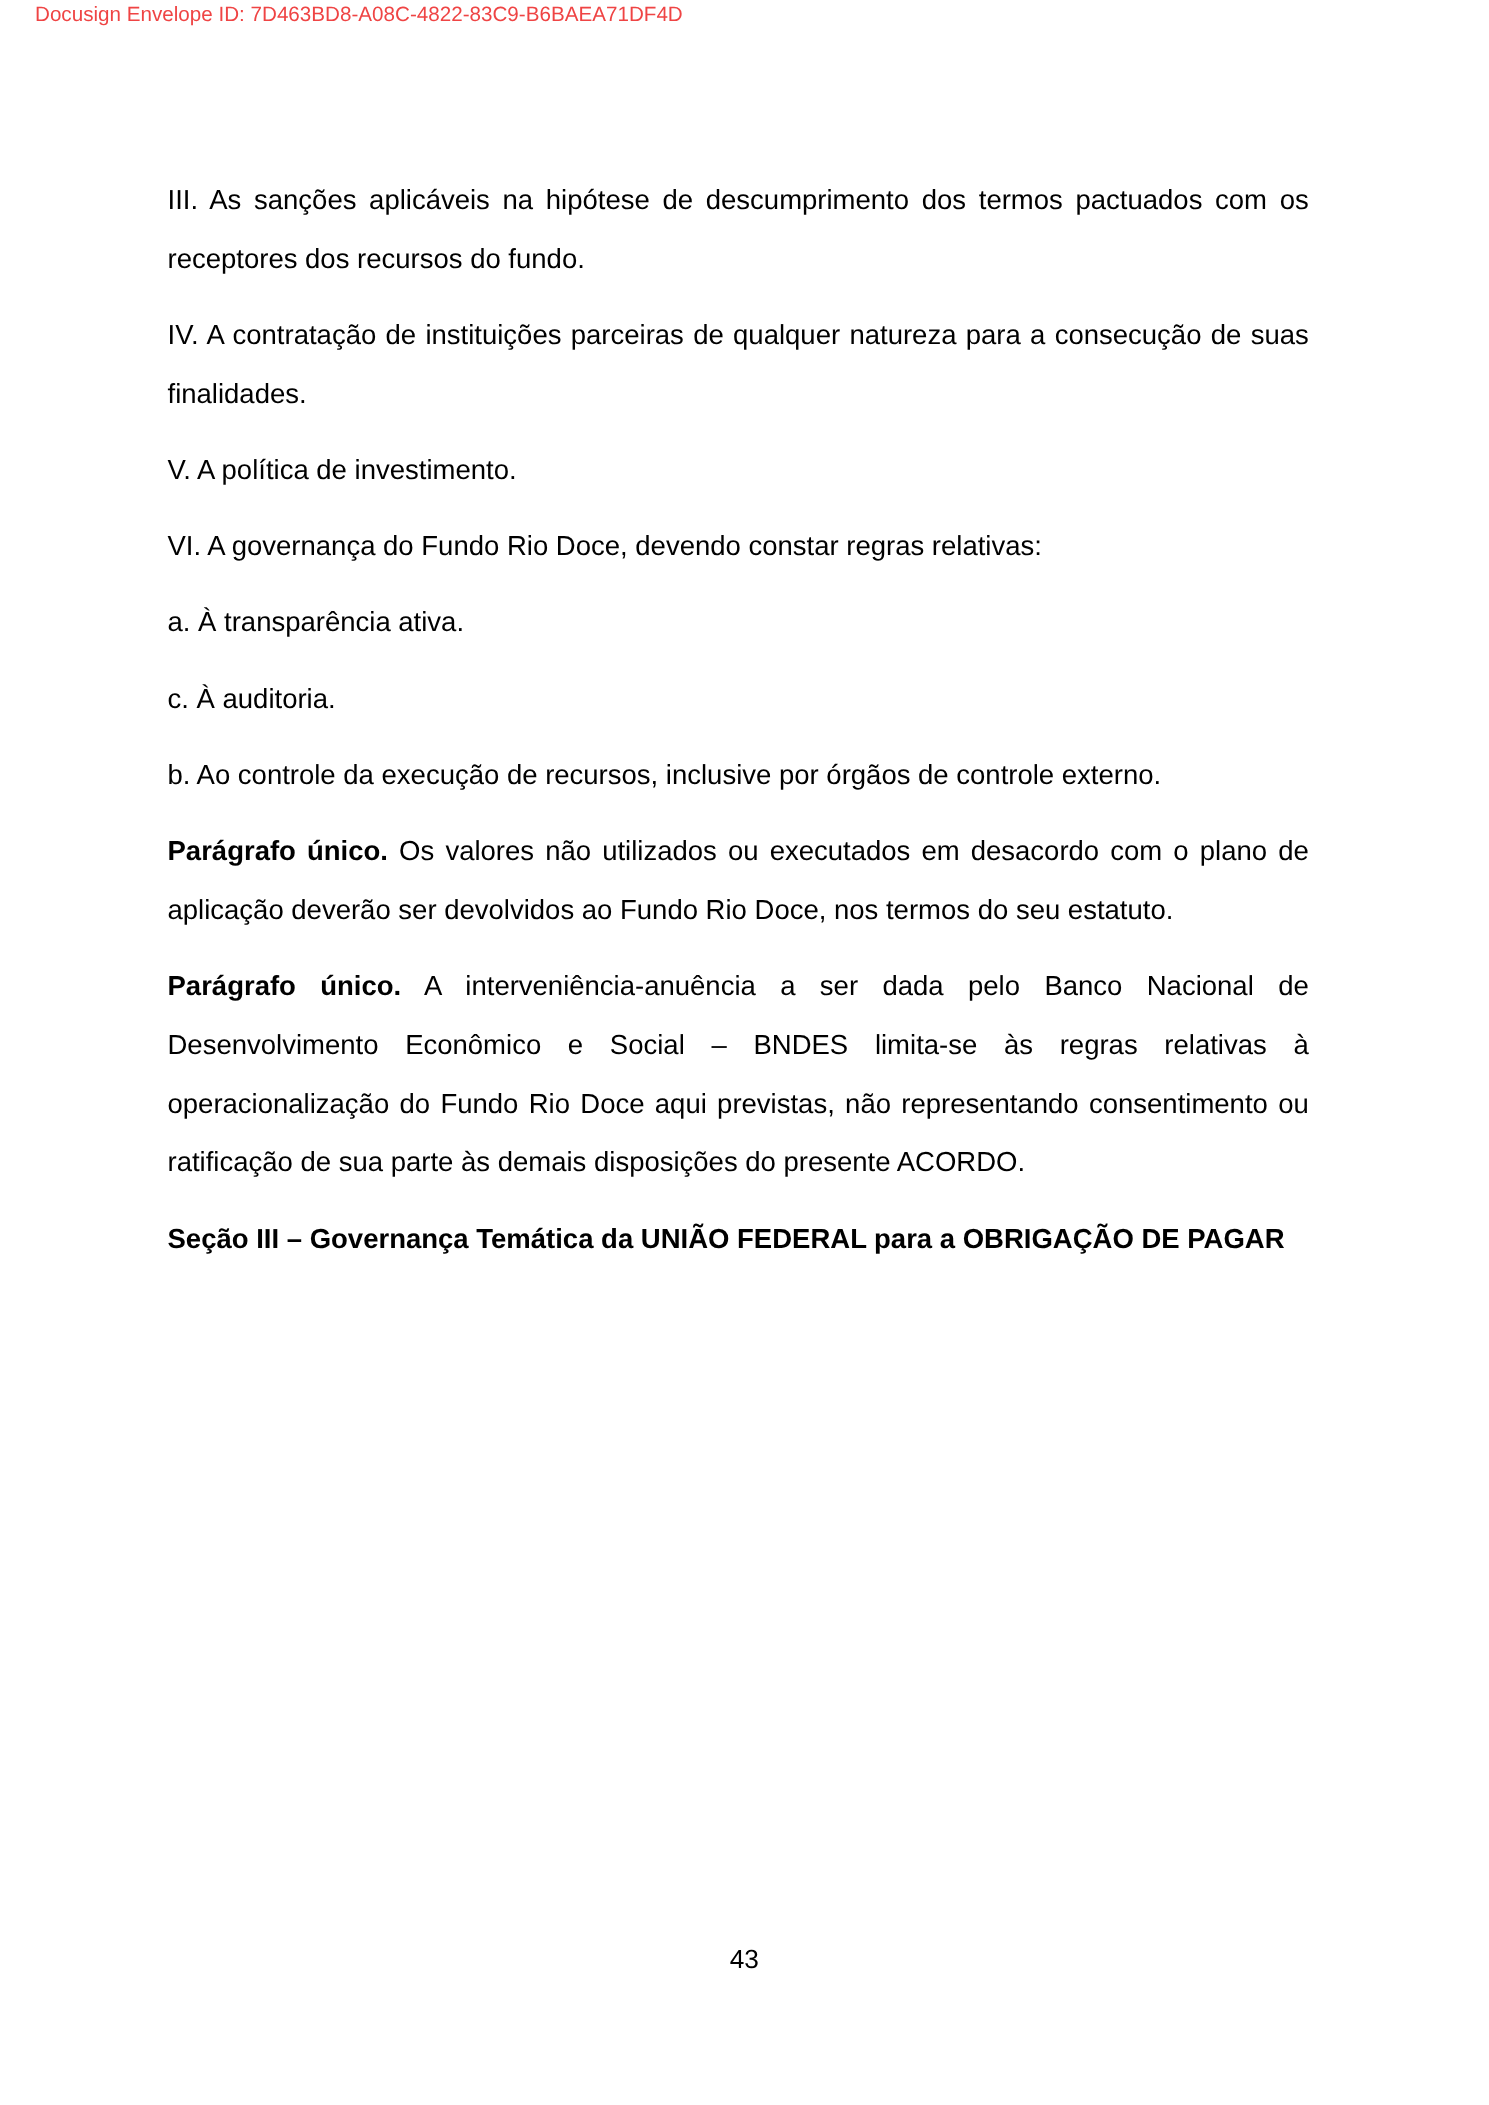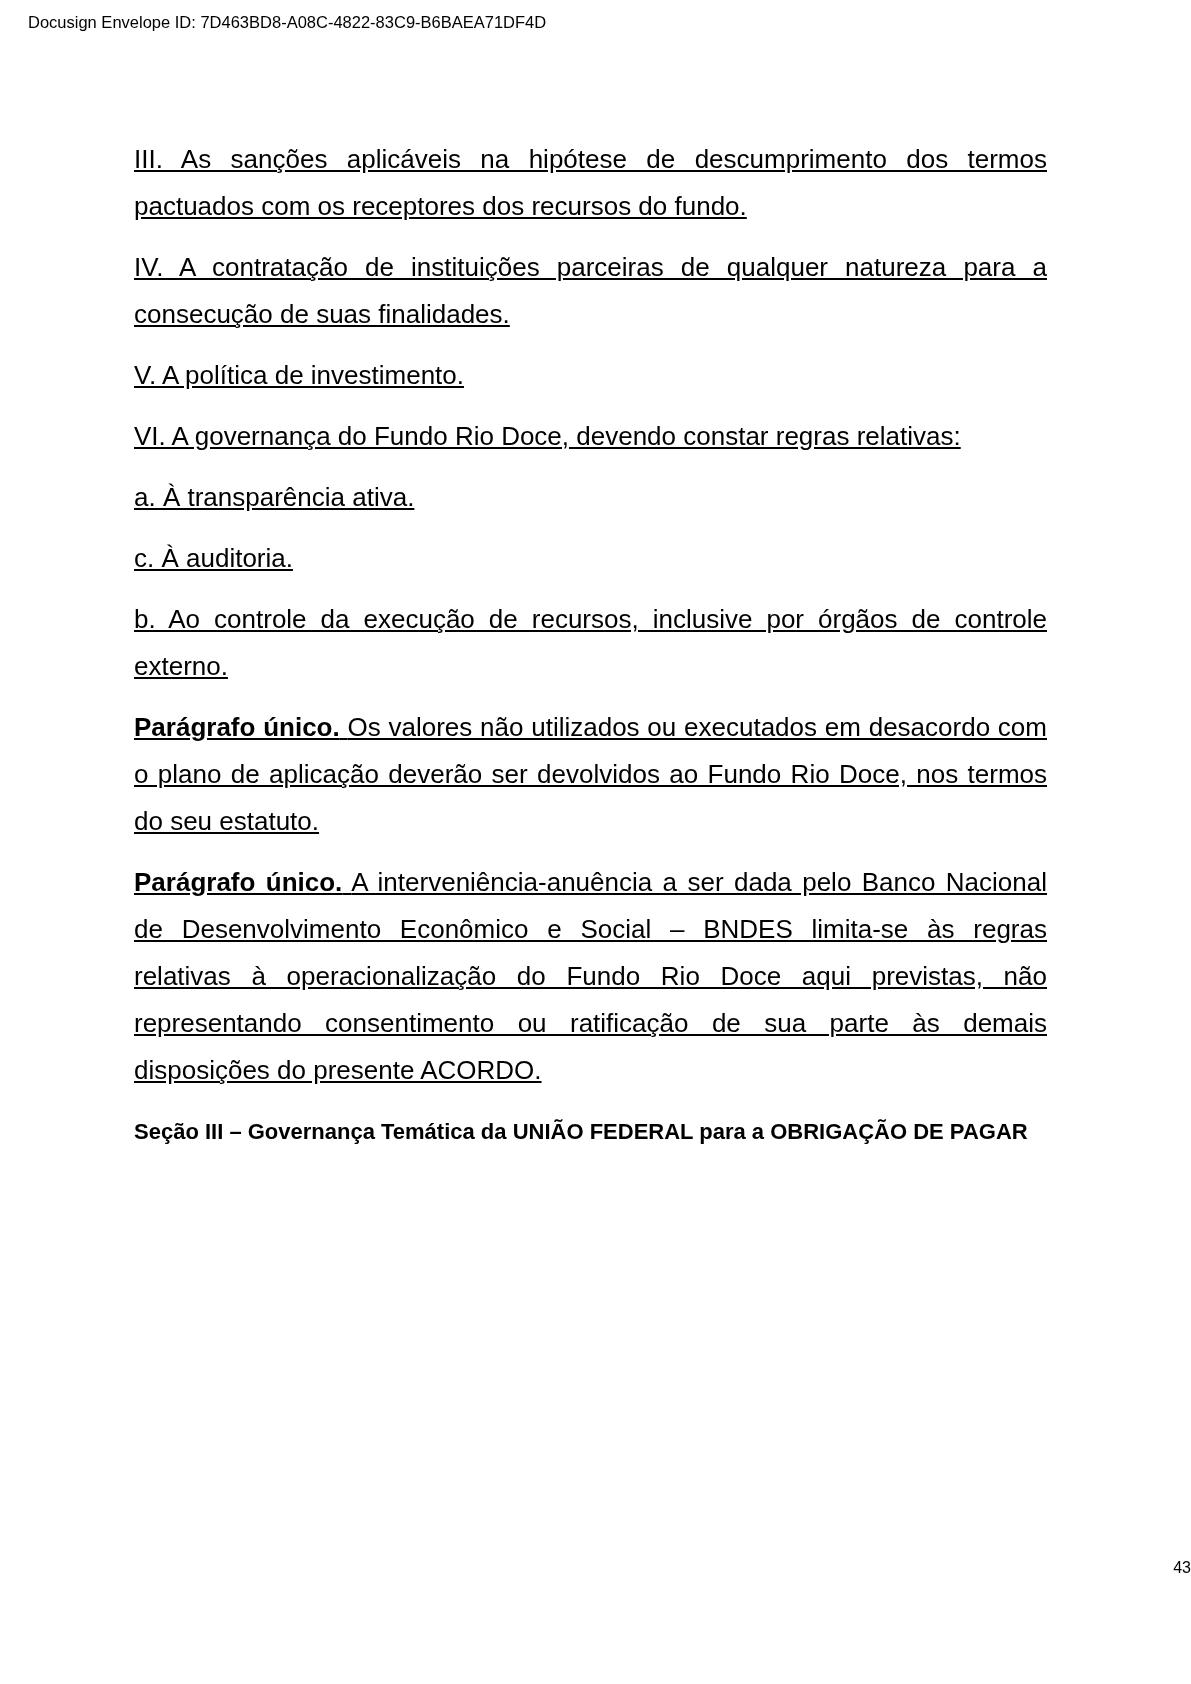--- a/index.html
+++ b/index.html
@@ -11,59 +11,58 @@
     position: relative;
     width: 1191px;
     height: 1684px;
     background: #ffffff;
     overflow: hidden;
     font-family: "Liberation Sans", "DejaVu Sans", sans-serif;
     color: #000000;
   }
   .docusign-header {
     position: absolute;
-    top: 11px;
+    top: 1px;
     left: 28px;
     font-size: 16.5px;
     line-height: 22px;
-    color: #000000;
+    color: #ef4444;
     white-space: nowrap;
   }
   .content {
     position: absolute;
     top: 136px;
     left: 134px;
     width: 913px;
   }
   .content p {
     margin: 0 0 14px 0;
-    font-size: 26px;
+    font-size: 22px;
     line-height: 47px;
     text-align: justify;
     text-justify: inter-word;
-    text-decoration: underline;
   }
   .content p b {
     font-weight: bold;
     margin-top: 29px;
   }
   .section-heading {
     margin: 14px 0 0 0;
     font-size: 22px;
     line-height: 47px;
     font-weight: bold;
     text-align: left;
   }
   .page-number {
     position: absolute;
     top: 1553px;
     left: 0;
     width: 1191px;
-    text-align: right;
-    font-size: 16px;
+    text-align: center;
+    font-size: 21px;
     line-height: 30px;
   }
 </style>
 </head>
 <body>
 
 <div class="page">
 
   <div class="docusign-header">Docusign Envelope ID: 7D463BD8-A08C-4822-83C9-B6BAEA71DF4D</div>
 

